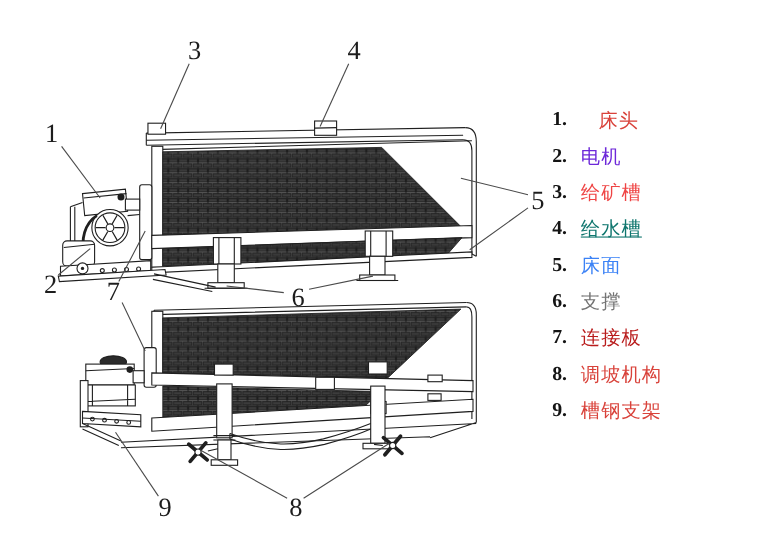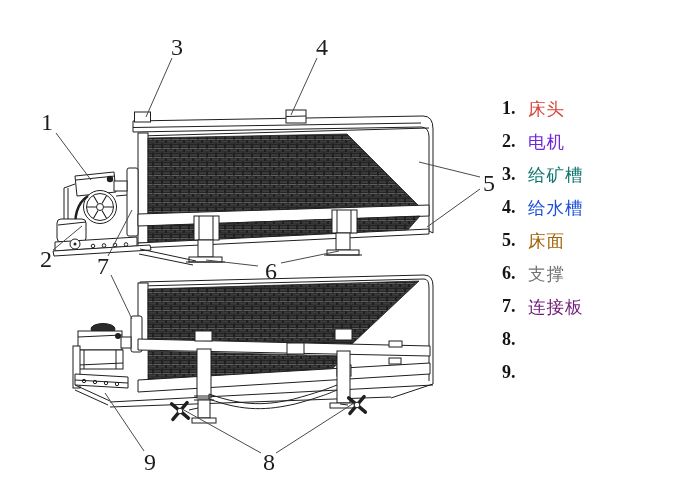--- a/index.html
+++ b/index.html
@@ -208,47 +208,49 @@
 <div class="callout" style="left:322px;top:47px">4</div>
 <div class="callout" style="left:489px;top:183px">5</div>
 <div class="callout" style="left:271px;top:271px">6</div>
 <div class="callout" style="left:103px;top:266px">7</div>
 <div class="callout" style="left:269px;top:462px">8</div>
 <div class="callout" style="left:150px;top:462px">9</div>
 
 <div id="legend">
   <div class="legend-row">
     <span class="legend-num">1.</span>
-    <span class="legend-label" style="color: rgb(217, 66, 58);">床头</span>
+    <span class="legend-label" style="color: rgb(217, 66, 58); margin-left: 16px;">床头</span>
   </div>
   <div class="legend-row">
     <span class="legend-num">2.</span>
     <span class="legend-label" style="color: #6d28d9;">电机</span>
   </div>
   <div class="legend-row">
     <span class="legend-num">3.</span>
-    <span class="legend-label" style="color: #0f766e;">给矿槽</span>
+    <span class="legend-label" style="color: #ef4444;">给矿槽</span>
   </div>
   <div class="legend-row">
     <span class="legend-num">4.</span>
-    <span class="legend-label" style="color: #1d4ed8;">给水槽</span>
+    <span class="legend-label" style="color: #0f766e; text-decoration: underline;">给水槽</span>
   </div>
   <div class="legend-row">
     <span class="legend-num">5.</span>
-    <span class="legend-label" style="color: #a16207;">床面</span>
+    <span class="legend-label" style="color: #3b82f6;">床面</span>
   </div>
   <div class="legend-row">
     <span class="legend-num">6.</span>
     <span class="legend-label" style="color: #737373;">支撑</span>
   </div>
   <div class="legend-row">
     <span class="legend-num">7.</span>
-    <span class="legend-label" style="color: #701a75;">连接板</span>
+    <span class="legend-label" style="color: #b91c1c;">连接板</span>
   </div>
   <div class="legend-row">
     <span class="legend-num">8.</span>
+    <span class="legend-label" style="color: rgb(217, 66, 58);">调坡机构</span>
   </div>
   <div class="legend-row">
     <span class="legend-num">9.</span>
+    <span class="legend-label" style="color: rgb(217, 66, 58);">槽钢支架</span>
   </div>
 </div>
 
 </div>
 
 </body></html>

